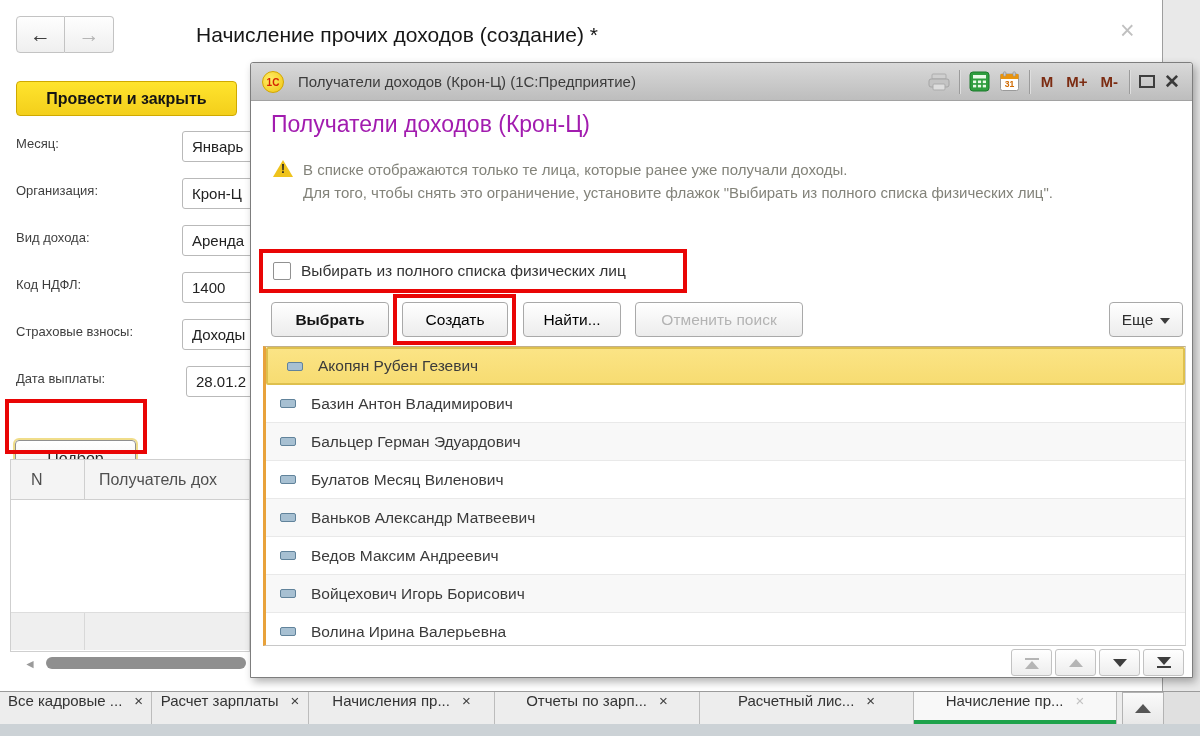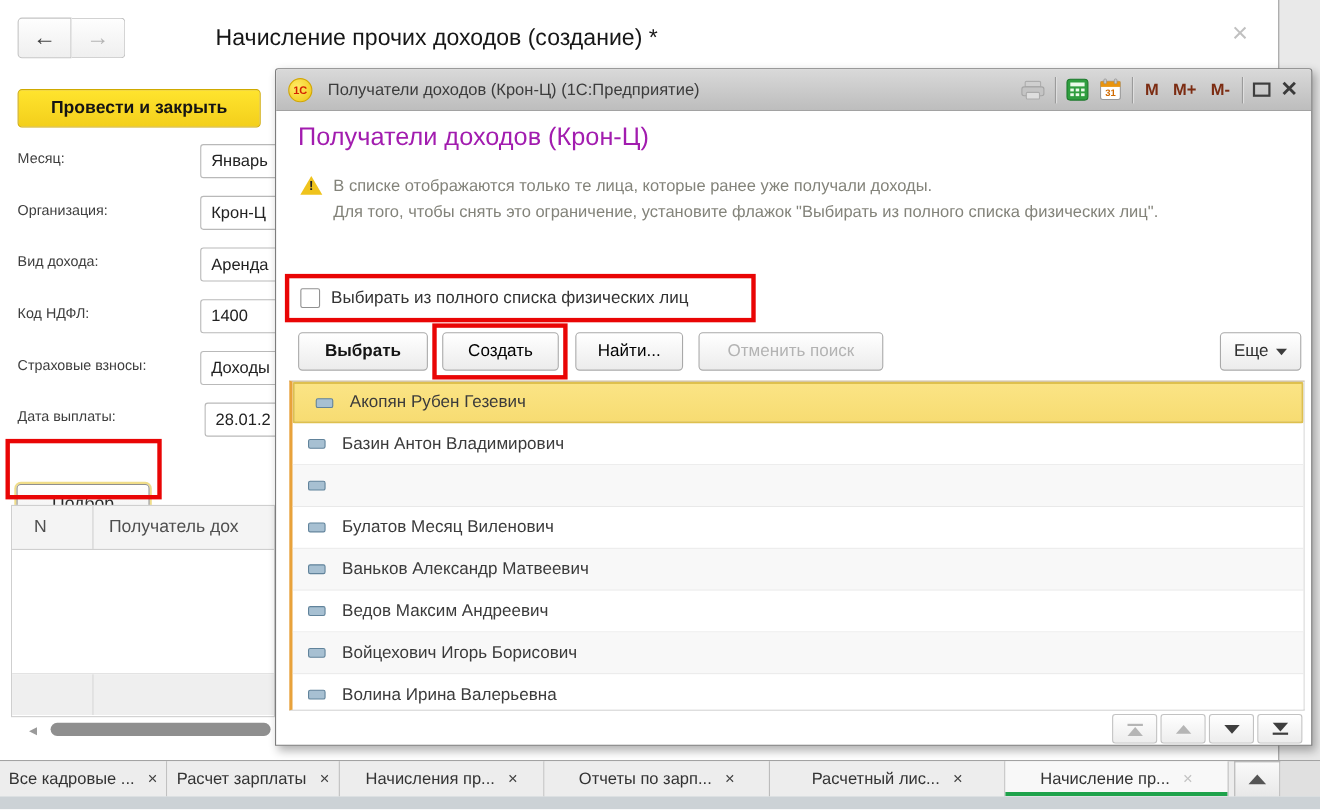--- a/index.html
+++ b/index.html
@@ -104,21 +104,21 @@
     border-radius:3px; display:flex; align-items:center; justify-content:center; flex-direction:column; cursor:pointer; }
   .tri { width:0; height:0; border-left:7px solid transparent; border-right:7px solid transparent; }
   .tri.up   { border-bottom:8px solid #b5b5b5; }
   .tri.down { border-top:8px solid #3e3e3e; }
   .tri-bar { width:14px; height:2px; margin:1px 0; }
   .tri-bar.gray { background:#b5b5b5; } .tri-bar.dark { background:#3e3e3e; }
 
   
   .taskbar { left:0; top:691px; width:1200px; height:33px; background:#ededed; border-top:1px solid #9b9b9b;
     display:flex; align-items:stretch; }
-  .task-tab { display:flex; align-items:center; justify-content:center; gap:12px; border-right:1px solid #bcbcbc;
+  .task-tab { display:flex; align-items:flex-start; justify-content:center; gap:12px; border-right:1px solid #bcbcbc;
     font-size:15px; color:#333; white-space:nowrap; overflow:hidden; cursor:pointer; background:#ededed; }
   .task-tab .tab-x { color:#3f3f3f; font-size:15px; }
   .task-tab.active { background:#f8f8f8; box-shadow:inset 0 -4px 0 #1ea24b; }
   .task-tab.active .tab-x { color:#c2c2c2; }
   .tab-scroll { width:42px; margin-left:5px; background:linear-gradient(#fafafa,#e8e8e8); border:1px solid #b3b3b3;
     border-bottom:none; display:flex; align-items:center; justify-content:center; cursor:pointer; }
   .tab-scroll .tri { border-left-width:8px; border-right-width:8px; border-bottom:9px solid #555; }
   .taskbar-rest { flex:1; background:#e0e0e0; }
   .bottom-strip { left:0; top:724px; width:1200px; height:12px; background:#ccd2d6; }
 </style>
@@ -257,20 +257,21 @@
         <div class="person-row selected">
           <span class="person-icon"></span>
           <span>Акопян Рубен Гезевич</span>
         </div>
         <div class="person-row">
           <span class="person-icon"></span>
           <span>Базин Антон Владимирович</span>
         </div>
         <div class="person-row alt">
           <span class="person-icon"></span>
+          <span>Бальцер Герман Эдуардович</span>
         </div>
         <div class="person-row">
           <span class="person-icon"></span>
           <span>Булатов Месяц Виленович</span>
         </div>
         <div class="person-row alt">
           <span class="person-icon"></span>
           <span>Ваньков Александр Матвеевич</span>
         </div>
         <div class="person-row">

